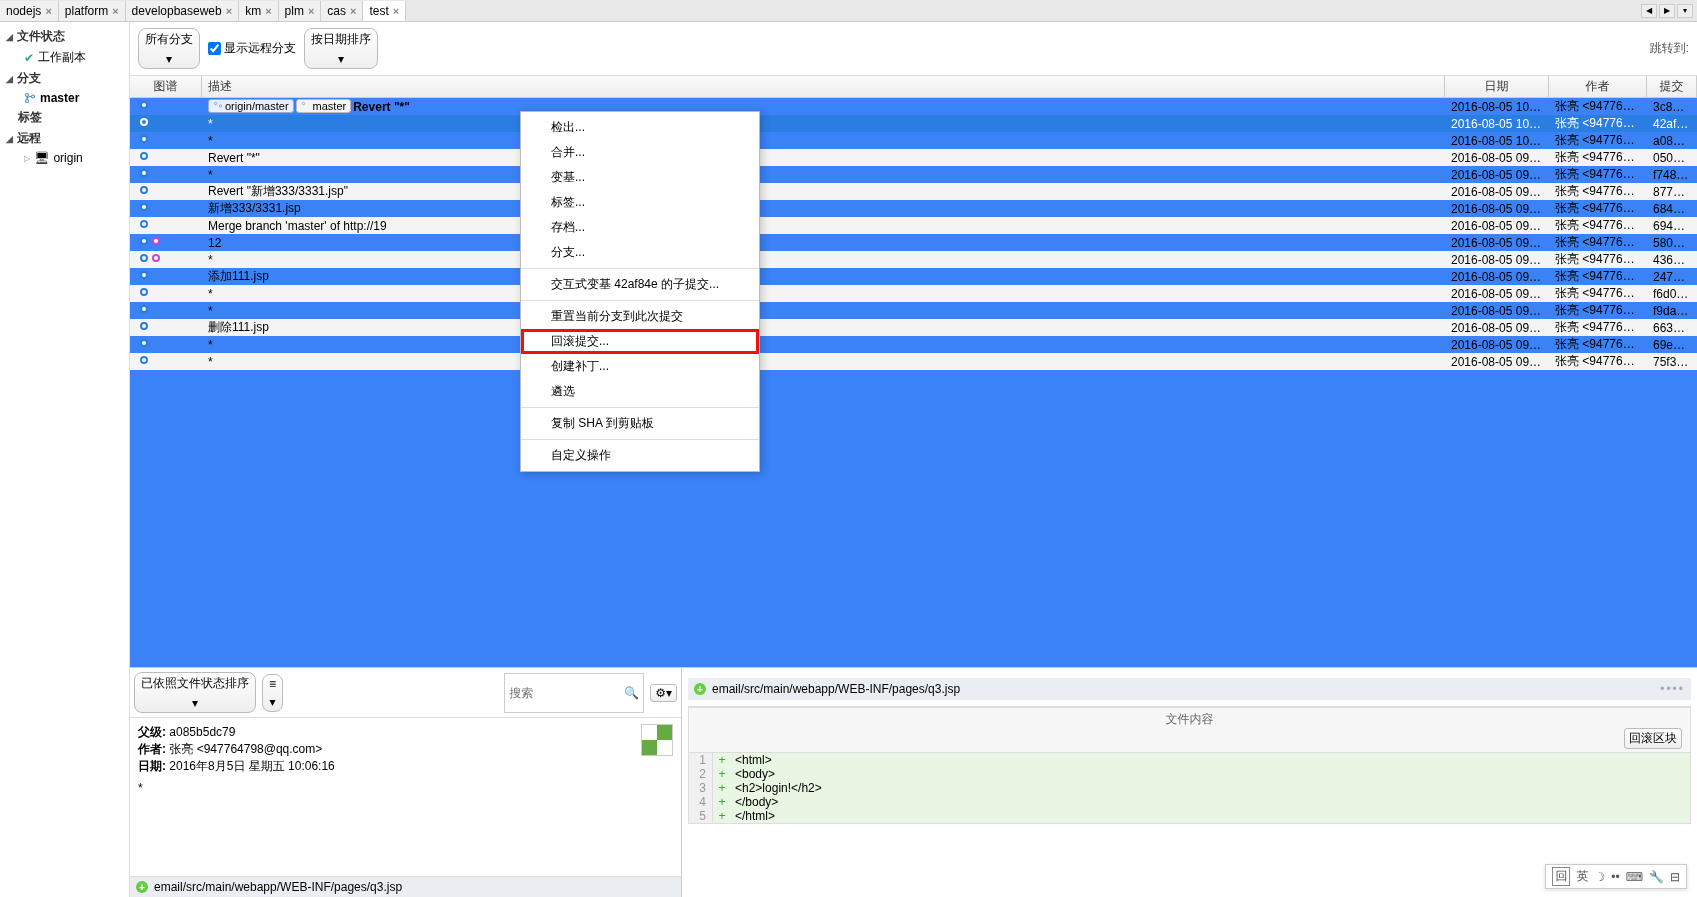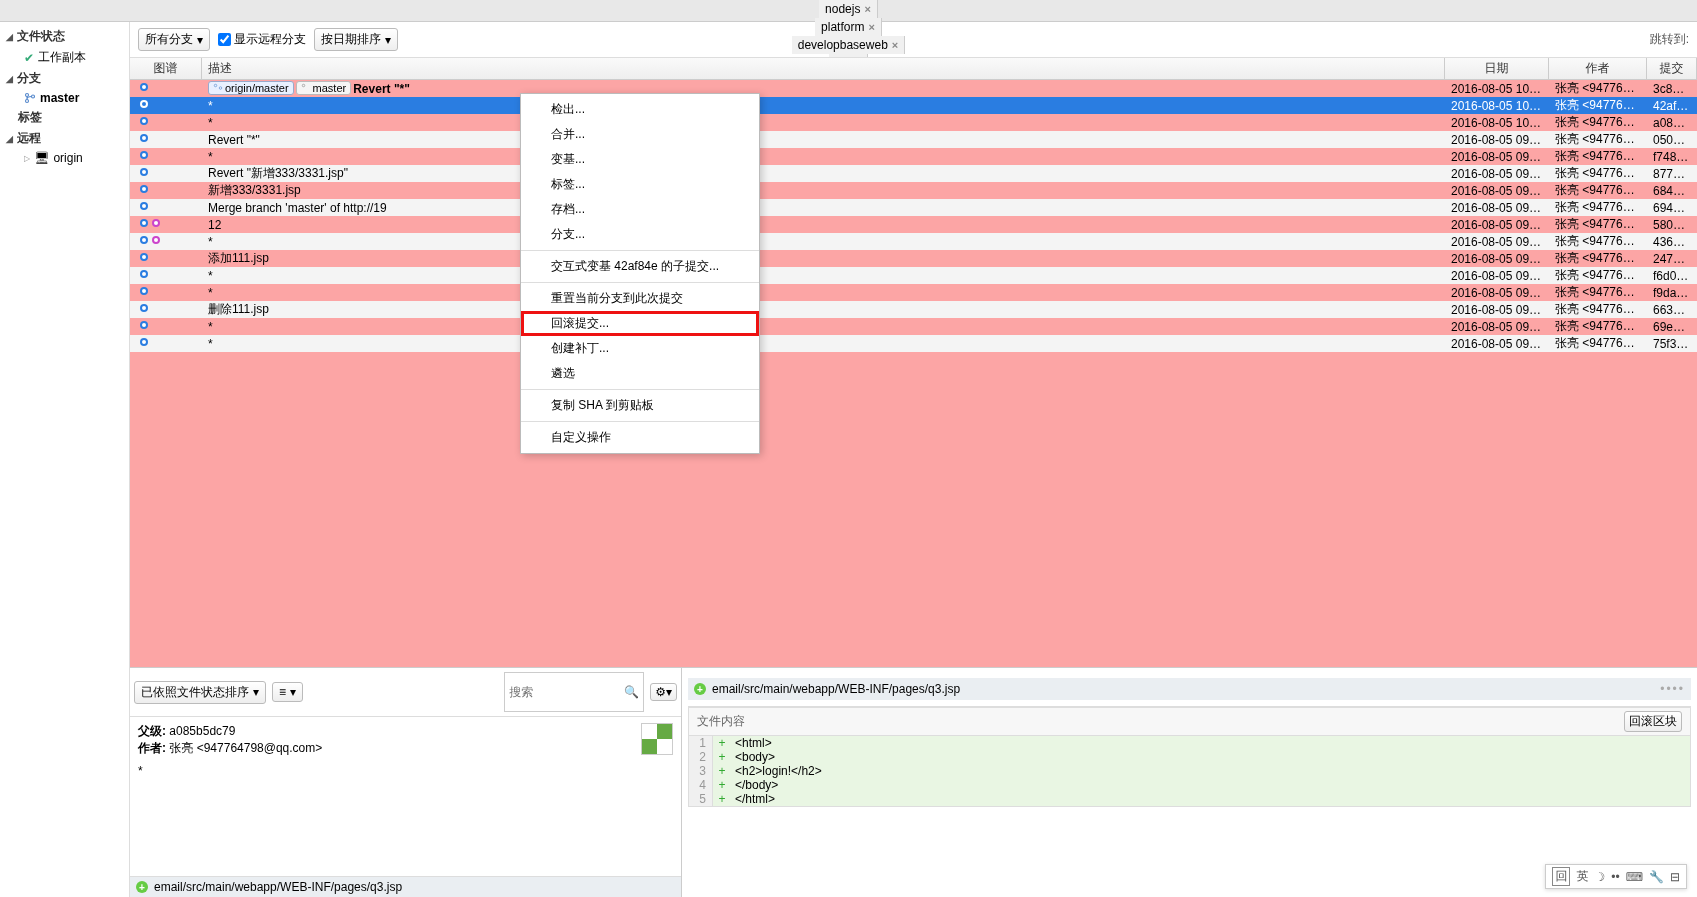--- a/index.html
+++ b/index.html
@@ -1,20 +1,20 @@
 <!DOCTYPE html>
 <html><head>
 <meta charset="utf-8">
 <style>
 * { box-sizing: border-box; margin: 0; padding: 0; font-family: "Microsoft YaHei", Arial, sans-serif; font-size: 12px; }
 body { background: #f5f5f5; overflow: hidden; }
 .container { display: flex; flex-direction: column; height: 897px; width: 1697px; background: #fff; }
 
 
-.tabs-bar { display: flex; align-items: center; background: #e8e8e8; border-bottom: 1px solid #ccc; height: 22px; flex-direction: column; }
+.tabs-bar { display: flex; align-items: center; background: #e8e8e8; border-bottom: 1px solid #ccc; height: 22px; }
 .tab { display: flex; align-items: center; padding: 2px 6px; border-right: 1px solid #ccc; background: #f0f0f0; gap: 4px; height: 20px; cursor: pointer; }
 .tab.active { background: #fff; }
 .tab-close { color: #888; font-weight: bold; cursor: pointer; font-size: 11px; }
 .tabs-right { margin-left: auto; display: flex; gap: 2px; padding-right: 4px; }
 .nav-btn { width: 16px; height: 14px; background: #eee; border: 1px solid #ccc; display: flex; align-items: center; justify-content: center; font-size: 8px; cursor: pointer; }
 
 
 .main { display: flex; flex: 1; overflow: hidden; }
 
 
@@ -22,26 +22,26 @@
 .side-group { padding: 2px 6px; color: #333; font-weight: bold; cursor: pointer; display: flex; align-items: center; gap: 4px; }
 .side-item { padding: 2px 6px 2px 24px; display: flex; align-items: center; gap: 4px; cursor: pointer; }
 .tri { font-size: 9px; color: #555; }
 .branch-icon { width: 12px; height: 12px; display: inline-flex; align-items: center; justify-content: center; }
 
 
 .content { flex: 1; display: flex; flex-direction: column; overflow: hidden; }
 
 
 .toolbar { display: flex; align-items: center; padding: 6px 8px; gap: 8px; border-bottom: 1px solid #ddd; }
-.dropdown-btn { border: 1px solid #bbb; background: linear-gradient(#fff,#eee); padding: 2px 6px; border-radius: 3px; display: flex; align-items: center; gap: 4px; cursor: pointer; }
+.dropdown-btn { border: 1px solid #bbb; background: linear-gradient(#fff,#eee); padding: 2px 6px; border-radius: 8px; display: flex; align-items: center; gap: 4px; cursor: pointer; flex-direction: column; }
 .checkbox-label { display: flex; align-items: center; gap: 3px; cursor: pointer; }
 .jump-label { margin-left: auto; color: #555; }
 
 
-.commit-table { flex: 1; overflow: auto; background: #fca5a5; position: relative; }
+.commit-table { flex: 1; overflow: auto; background: #3b82f6; position: relative; }
 .ct-header { display: flex; background: linear-gradient(#fafafa,#eee); border-bottom: 1px solid #ccc; position: sticky; top: 0; }
 .ct-header > div { border-right: 1px solid #ccc; padding: 2px 6px; text-align: center; color: #333; }
 .col-graph { width: 72px; flex-shrink: 0; }
 .col-desc { flex: 1; min-width: 200px; text-align: left !important; }
 .col-date { width: 104px; flex-shrink: 0; }
 .col-author { width: 98px; flex-shrink: 0; }
 .col-commit { width: 50px; flex-shrink: 0; }
 .ct-row { display: flex; height: 17px; align-items: center; }
 .ct-row:nth-child(even) { background: #f4f4f4; }
 .ct-row.selected { background: #2a7de1; color: #fff; }
@@ -65,21 +65,21 @@
 .bl-info .avatar { position: absolute; right: 8px; top: 6px; width: 32px; height: 32px; background: repeating-conic-gradient(#6a4 0 25%, #fff 0 50%); border: 1px solid #ccc; }
 .link { color: #000000; }
 .bl-files { border-top: 1px solid #ddd; margin-top: auto; }
 .file-row { display: flex; align-items: center; padding: 3px 6px; background: #eaeef2; gap: 6px; }
 .add-icon { width: 12px; height: 12px; border-radius: 50%; background: #6c4; color: #fff; display: flex; align-items: center; justify-content: center; font-size: 10px; font-weight: bold; }
 
 .bottom-right { flex: 1; display: flex; flex-direction: column; padding: 6px; }
 .search-box { margin-left: auto; border: 1px solid #ccc; padding: 12px 4px; width: 140px; display: flex; align-items: center; }
 .gear-btn { border: 1px solid #bbb; background: linear-gradient(#fff,#eee); padding: 1px 4px; border-radius: 3px; cursor: pointer; }
 .file-header { display: flex; align-items: center; padding: 4px 6px; background: #eaeef2; gap: 6px; margin-top: 4px; }
-.diff-sub { display:flex; align-items:center; border-top: 1px solid #ddd; border-bottom: 1px solid #ddd; background: #f7f7f7; padding: 3px 8px; color: #666; }
+.diff-sub { display:flex; align-items:center; border-top: 1px solid #ddd; border-bottom: 1px solid #ddd; background: #f7f7f7; padding: 3px 8px; color: #666; flex-direction: column; }
 .diff-body { background: #e9f6e3; font-family: monospace; font-size: 11px; }
 .diff-line { display: flex; }
 .diff-ln { width: 24px; text-align: right; padding-right: 6px; color: #999; background: #f0f0f0; border-right: 1px solid #ddd; }
 .diff-plus { width: 18px; text-align: center; color: #3a3; }
 .diff-text { padding-left: 4px; }
 
 
 .ime { position: absolute; right: 10px; bottom: 8px; background: #fff; border: 1px solid #ccc; padding: 2px 6px; display: flex; gap: 6px; align-items: center; font-size: 11px; color: #555; box-shadow: 0 1px 4px rgba(0,0,0,0.15); }
 .ime span { cursor: pointer; }
 
@@ -381,20 +381,21 @@
             <div class="search-box" style="margin-left:auto">
                 <input style="border: none; outline: none; width: 100%;" placeholder="搜索">
                 <span>🔍</span>
               </div>
             <div class="gear-btn"><span>⚙</span>▾</div>
           </div>
           <div class="bl-info">
             <div class="avatar"></div>
             <div><b>父级:</b> <span class="link">a085b5dc79</span></div>
             <div><b>作者:</b> <span>张亮 &lt;947764798@qq.com&gt;</span></div>
+            <div><b>日期:</b> <span>2016年8月5日 星期五 10:06:16</span></div>
             <div style="margin-top:6px">*</div>
           </div>
           <div class="bl-files">
             <div class="file-row">
               <span class="add-icon">+</span>
               <span>email/src/main/webapp/WEB-INF/pages/q3.jsp</span>
             </div>
           </div>
         </div>
 

